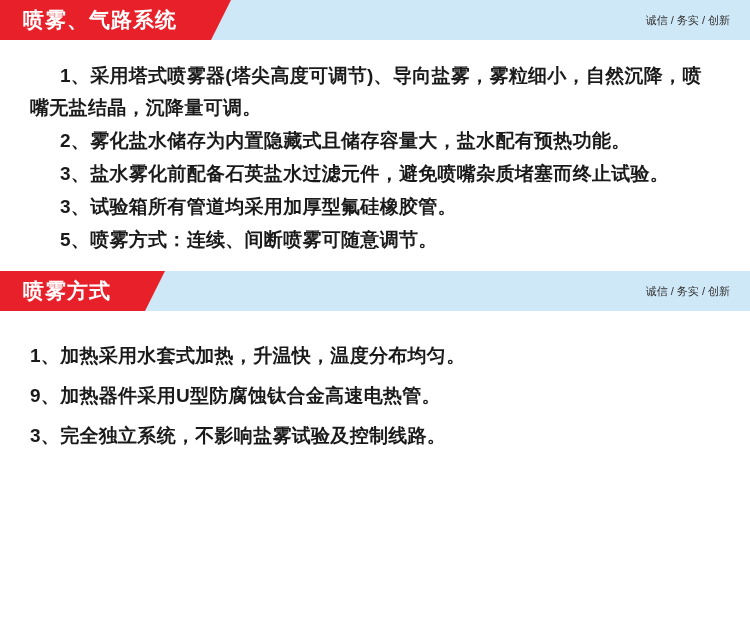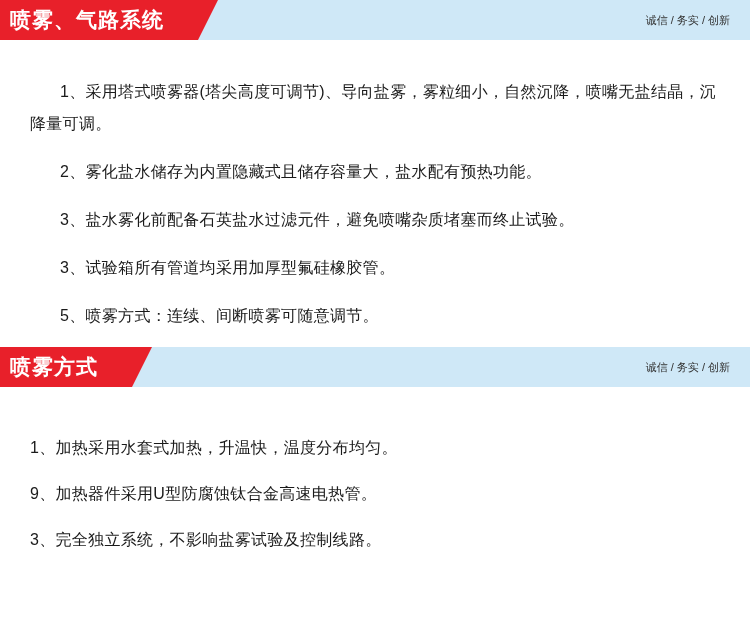--- a/index.html
+++ b/index.html
@@ -29,21 +29,21 @@
     display: flex;
     align-items: center;
     overflow: hidden;
   }
   .header-red {
     position: relative;
     height: 40px;
     background: #e8202a;
     display: flex;
     align-items: center;
-    padding-left: 10px;
+    padding-left: 23px;
     padding-right: 34px;
     box-sizing: border-box;
     flex: 0 0 auto;
   }
   .header-red::after {
     content: "";
     position: absolute;
     top: 0;
     right: -20px;
     width: 0;
@@ -65,26 +65,27 @@
     font-size: 11px;
     white-space: nowrap;
   }
 
   
   .section-body {
     padding: 14px 30px 0 30px;
     box-sizing: border-box;
   }
   .list-item {
-    font-size: 16px;
+    font-size: 19px;
     line-height: 32px;
     color: #1a1a1a;
     text-indent: 30px;
-    margin: 16px 0 2px 0;
+    margin: 0 0 2px 0;
     letter-spacing: 0.3px;
+    font-weight: bold;
   }
   .section-one .list-item {
     margin-bottom: 1px;
   }
   .section-two {
     padding-top: 30px;
   }
   .section-two .list-item {
     text-indent: 0;
     margin-bottom: 10px;

